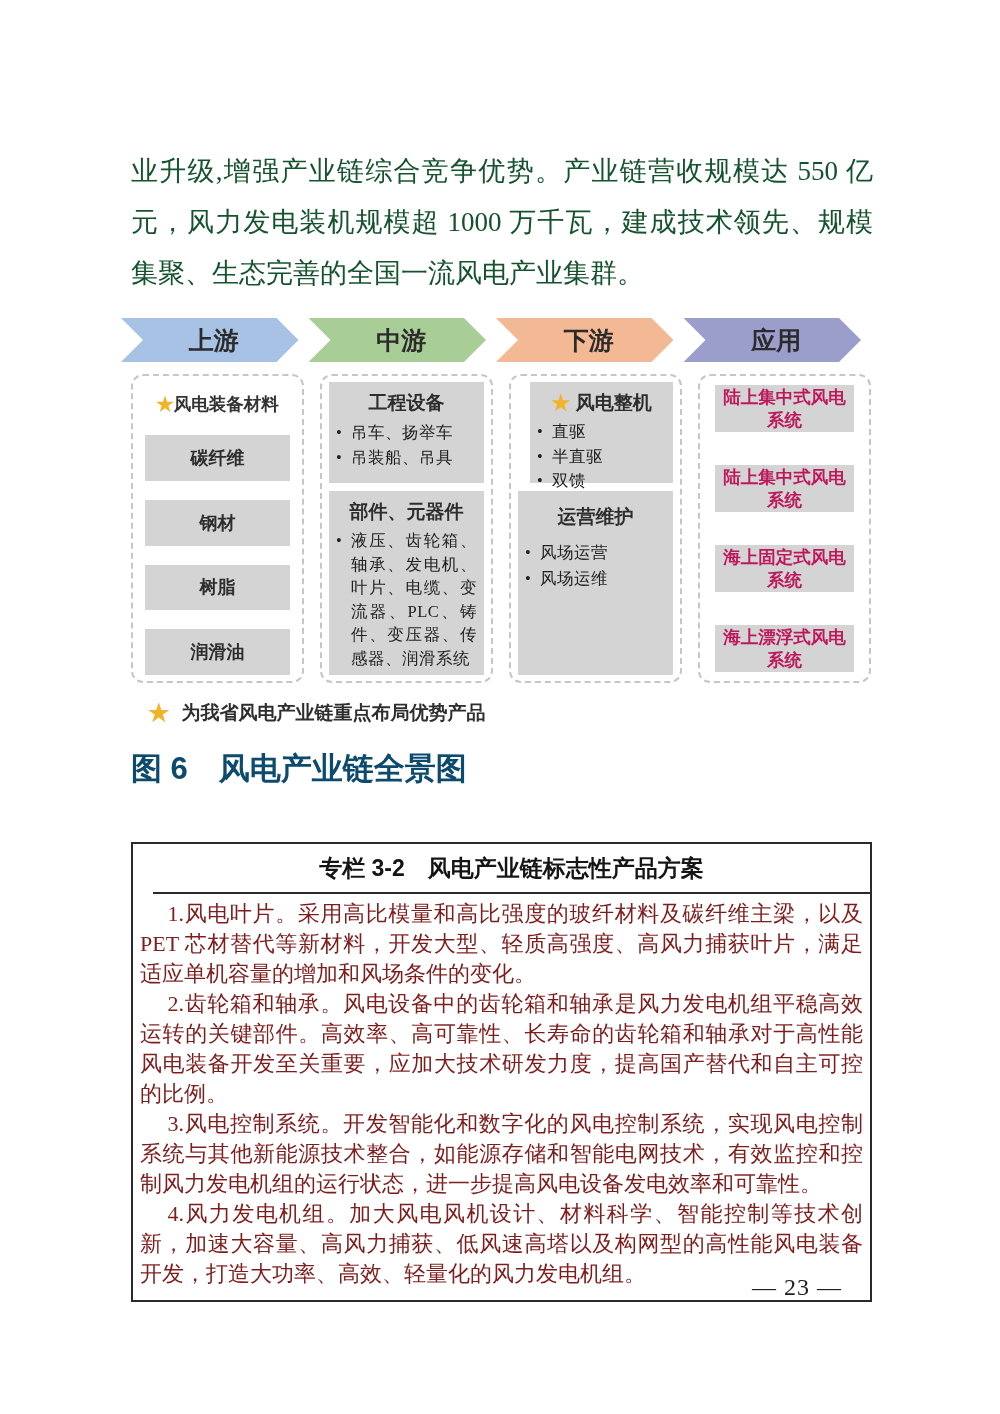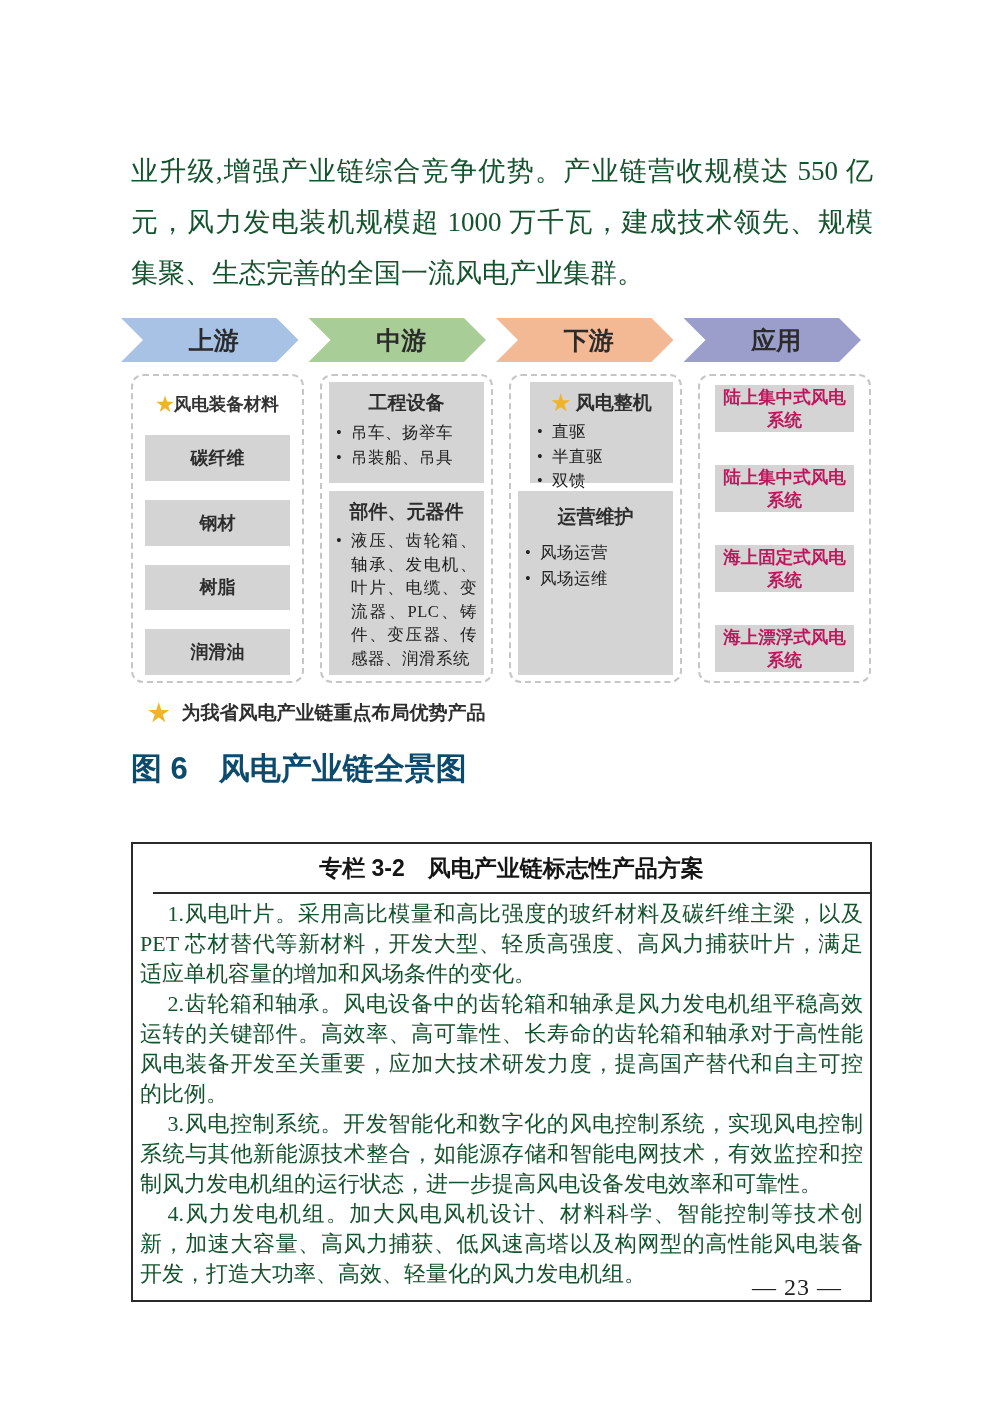--- a/index.html
+++ b/index.html
@@ -92,21 +92,21 @@
     position:absolute;left:131px;top:842px;width:741px;box-sizing:border-box;
     border:2px solid #2a2a2a;background:#fff;
   }
   .panel-title{
     text-align:center;font-family:"Liberation Sans",sans-serif;font-weight:bold;
     font-size:23px;color:#151515;padding:9px 0 8px 0;border-bottom:2px solid #2a2a2a;margin-left:20px;
   }
   .panel-body{padding:5px 7px 11px 7px;}
   .panel-body p{
     margin:0;font-size:22px;line-height:30px;text-align:justify;
-    text-indent:1.25em;color:#14532d;
+    text-indent:1.25em;color:#7f1d1d;
   }
 
   .page-number{
     position:absolute;top:1274px;right:158px;font-size:24px;color:#222;letter-spacing:1px;
   }
 </style>
 </head>
 <body>
 
 <div>

